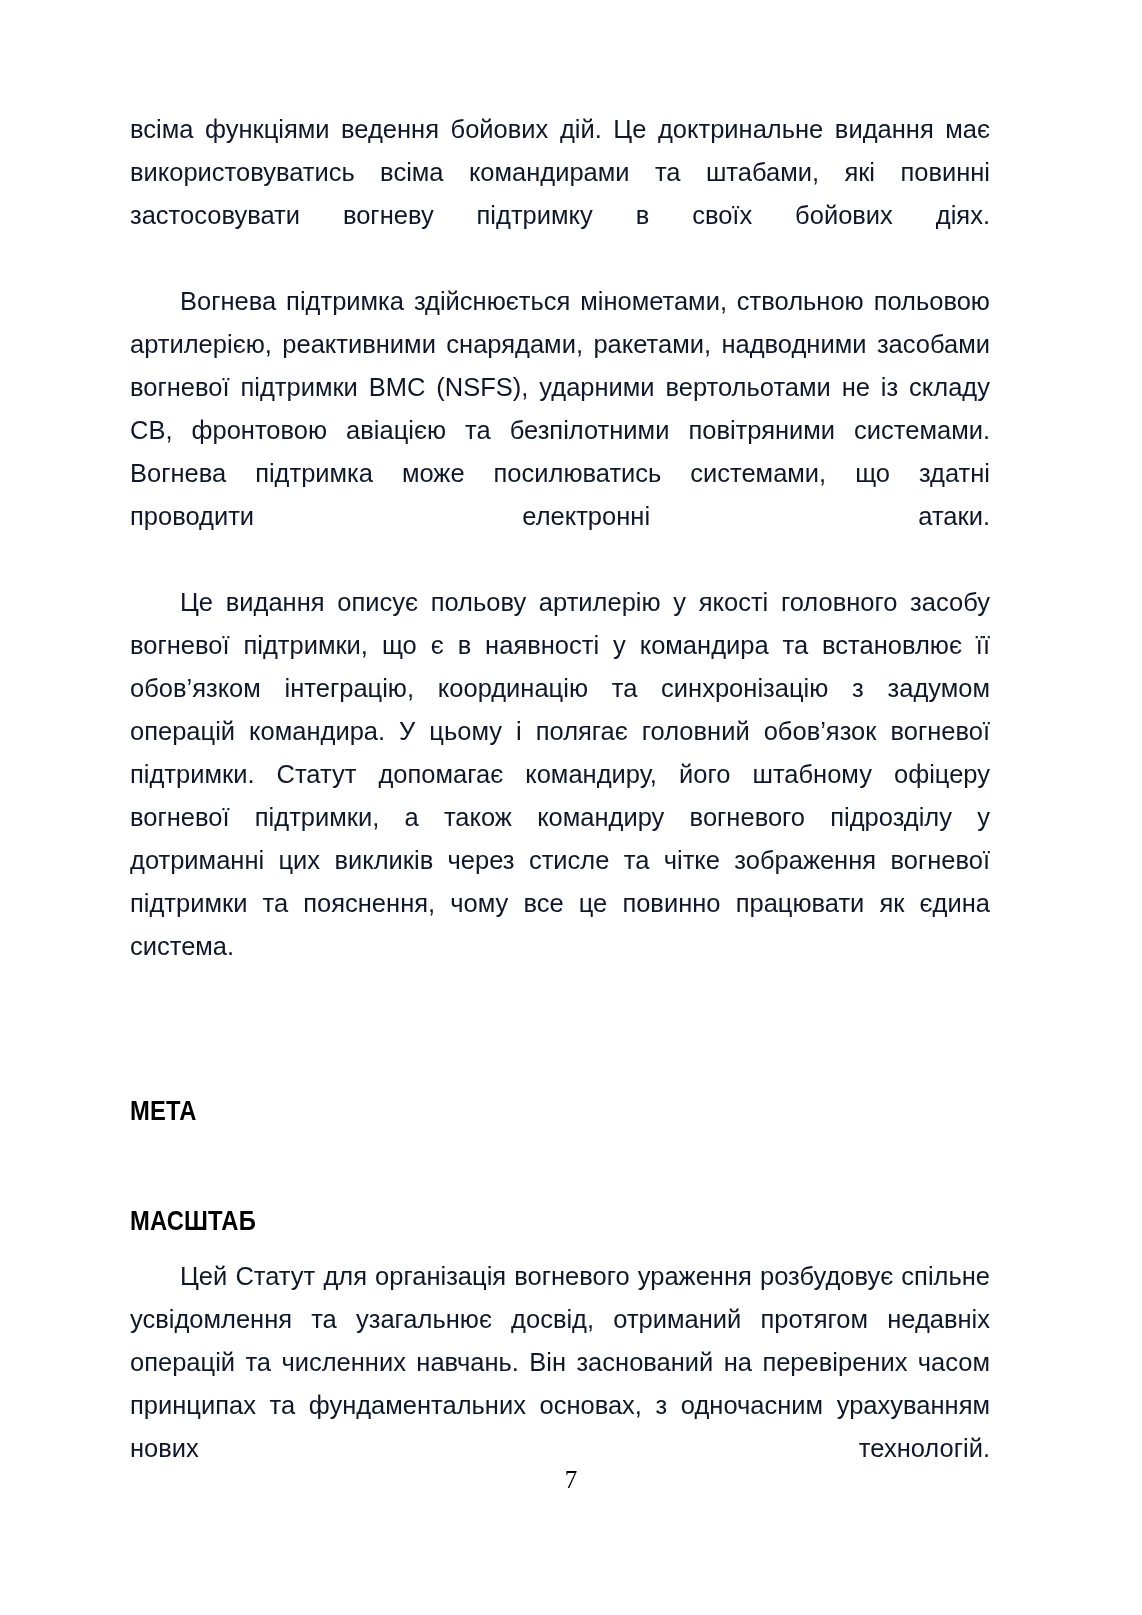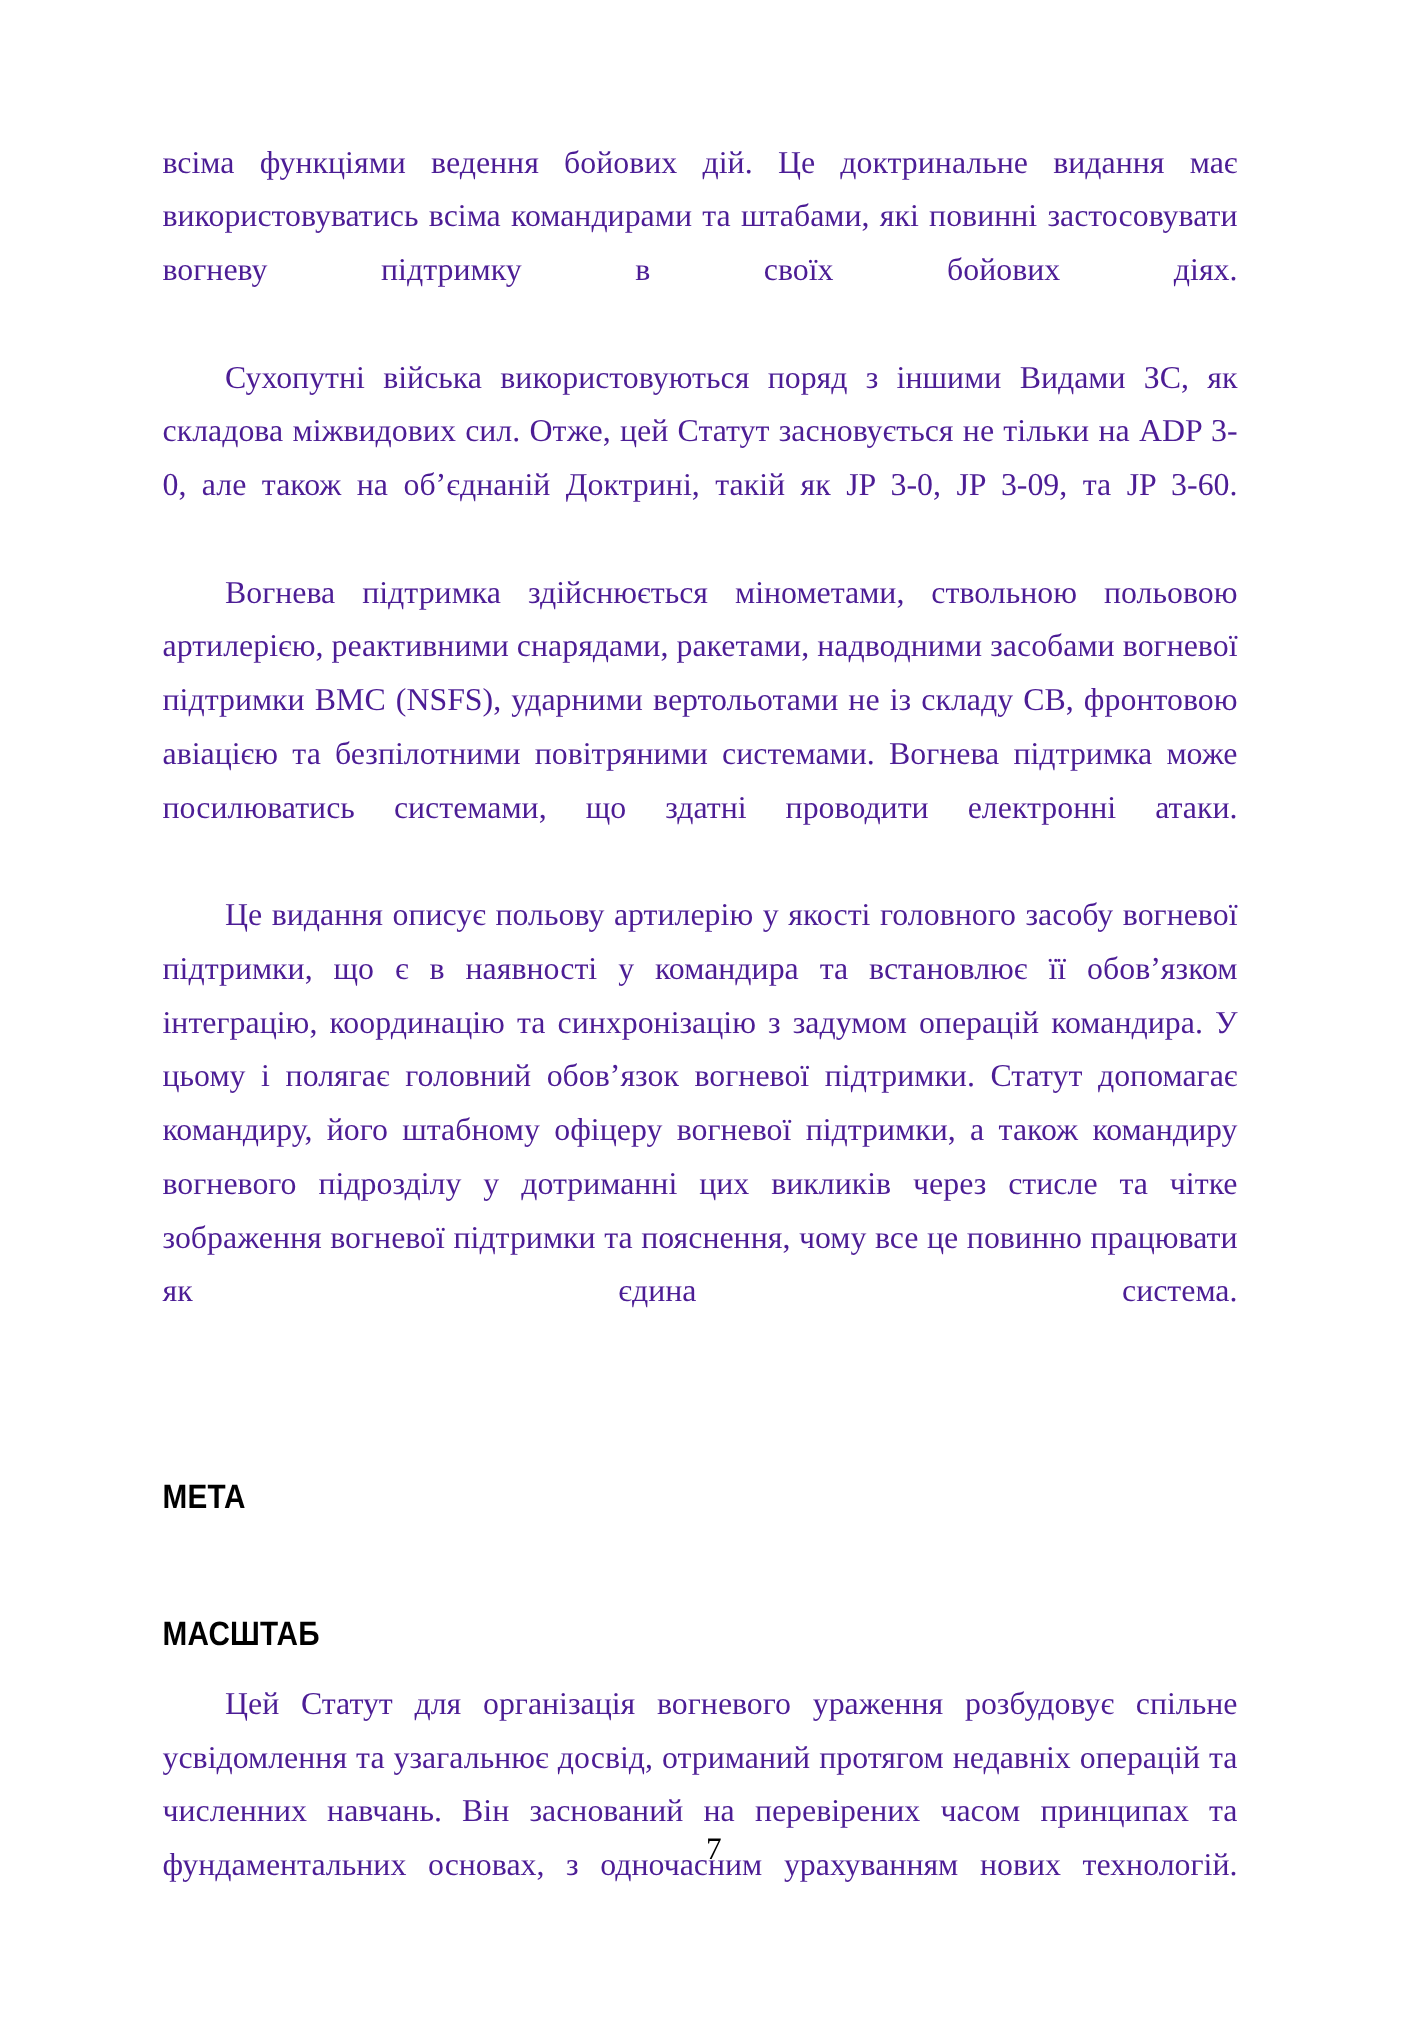--- a/index.html
+++ b/index.html
@@ -21,24 +21,24 @@
 
   .text-column {
     position: absolute;
     left: 130px;
     top: 108px;
     width: 860px;
   }
 
   
   .para {
-    font-family: Liberation Serif, serif;
+    font-family: Liberation Sans, sans-serif;
     font-size: 25.5px;
     line-height: 43px;
-    color: #4c1d95;
+    color: #0f172a;
     text-align: justify;
     text-justify: inter-word;
     margin: 0;
     hyphens: none;
     -webkit-hyphens: none;
   }
 
   .para.indent {
     text-indent: 50px;
   }
@@ -82,21 +82,20 @@
 </style>
 </head>
 <body>
 
 <div class="page">
 
   <div class="text-column">
 
     <p class="para">всіма функціями ведення бойових дій. Це доктринальне видання має використовуватись всіма командирами та штабами, які повинні застосовувати вогневу підтримку в своїх бойових діях.</p>
 
-    <p class="para indent">Сухопутні війська використовуються поряд з іншими Видами ЗС, як складова міжвидових сил. Отже, цей Статут засновується не тільки на ADP 3-0, але також на об’єднаній Доктрині, такій як JP 3-0, JP 3-09, та JP 3-60.</p>
 
     <p class="para indent">Вогнева підтримка здійснюється мінометами, ствольною польовою артилерією, реактивними снарядами, ракетами, надводними засобами вогневої підтримки ВМС (NSFS), ударними вертольотами не із складу СВ, фронтовою авіацією та безпілотними повітряними системами. Вогнева підтримка може посилюватись системами, що здатні проводити електронні атаки.</p>
 
     <p class="para indent">Це видання описує польову артилерію у якості головного засобу вогневої підтримки, що є в наявності у командира та встановлює її обов’язком інтеграцію, координацію та синхронізацію з задумом операцій командира. У цьому і полягає головний обов’язок вогневої підтримки. Статут допомагає командиру, його штабному офіцеру вогневої підтримки, а також командиру вогневого підрозділу у дотриманні цих викликів через стисле та чітке зображення вогневої підтримки та пояснення, чому все це повинно працювати як єдина система.</p>
 
     <div class="gap-before-heading"></div>
 
     <h2 class="heading">МЕТА</h2>
 
     <div class="gap-after-heading"></div>

